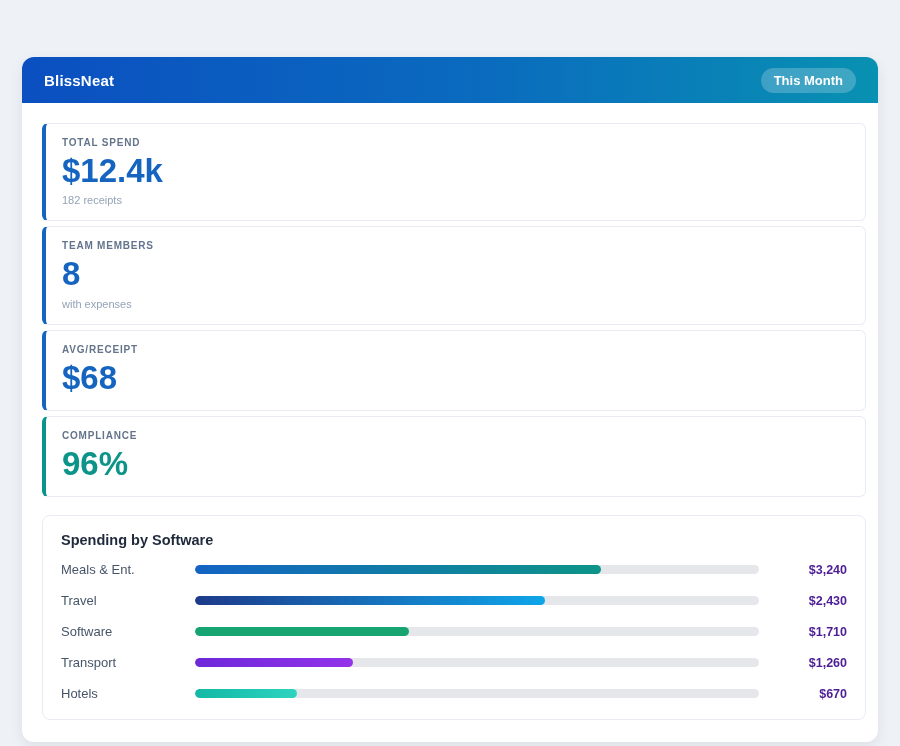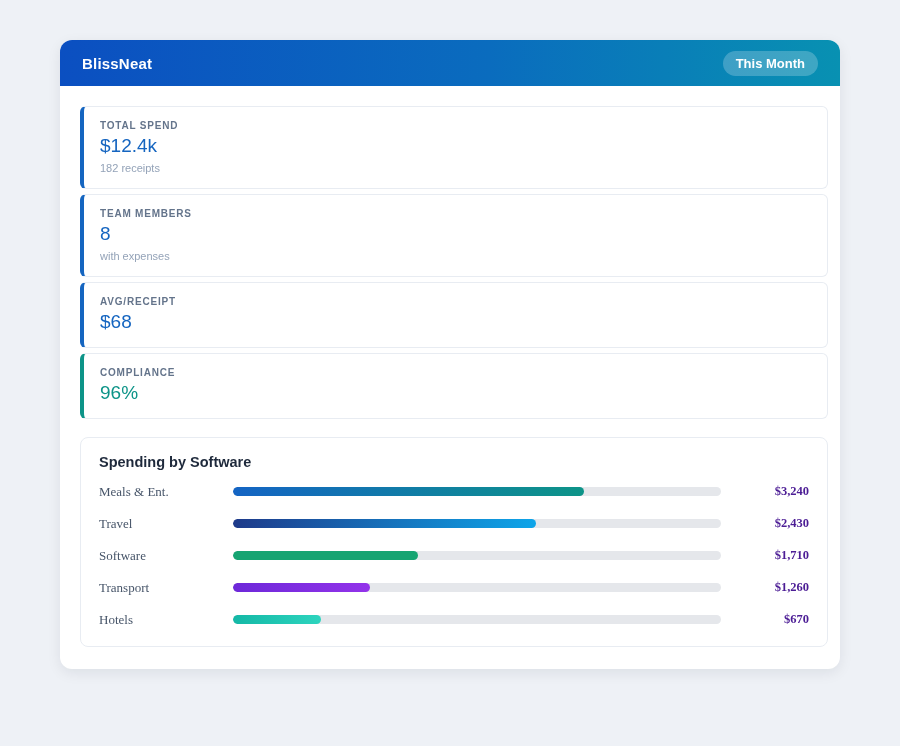--- a/index.html
+++ b/index.html
@@ -3,22 +3,22 @@
 <meta charset="utf-8">
 <style>
   * { margin: 0; padding: 0; box-sizing: border-box; }
   html, body { width: 900px; height: 746px; }
   body {
     background: #eef1f6;
     font-family: "Liberation Sans", "DejaVu Sans", sans-serif;
     -webkit-font-smoothing: antialiased;
   }
   .app-card {
-    width: 780px;
-    margin: 40px auto 0 auto;
+    width: 856px;
+    margin: 57px auto 0 auto;
     background: #ffffff;
     border-radius: 12px;
     box-shadow: 0 4px 14px rgba(15, 23, 42, 0.08);
     overflow: hidden;
   }
   .app-header {
     height: 46px;
     background: linear-gradient(90deg, #0b4fc1 0%, #0a6cbe 55%, #0891b2 100%);
     display: flex;
     align-items: center;
@@ -51,22 +51,22 @@
     padding: 13px 16px 14px 16px;
   }
   .stat-label {
     font-size: 10px;
     font-weight: bold;
     color: #64748b;
     letter-spacing: 0.8px;
     text-transform: uppercase;
   }
   .stat-value {
-    font-size: 19px;
-    font-weight: normal;
+    font-size: 33px;
+    font-weight: bold;
     color: #1565c0;
     margin-top: 5px;
     line-height: 1.1;
   }
   .stat-sub {
     font-size: 11px;
     color: #94a3b8;
     margin-top: 5px;
   }
   .stat-sub:empty { display: none; }
@@ -82,21 +82,20 @@
     font-weight: bold;
     color: #1e293b;
     margin-bottom: 14px;
   }
   .chart-rows { display: flex; flex-direction: column; gap: 16px; }
   .chart-row {
     display: grid;
     grid-template-columns: 120px 1fr 74px;
     align-items: center;
     column-gap: 14px;
-    font-family: Liberation Serif, serif;
   }
   .row-label { font-size: 13px; color: #475569; }
   .bar-track {
     height: 9px;
     background: #e5e7eb;
     border-radius: 5px;
     overflow: hidden;
   }
   .bar-fill {
     height: 100%;

